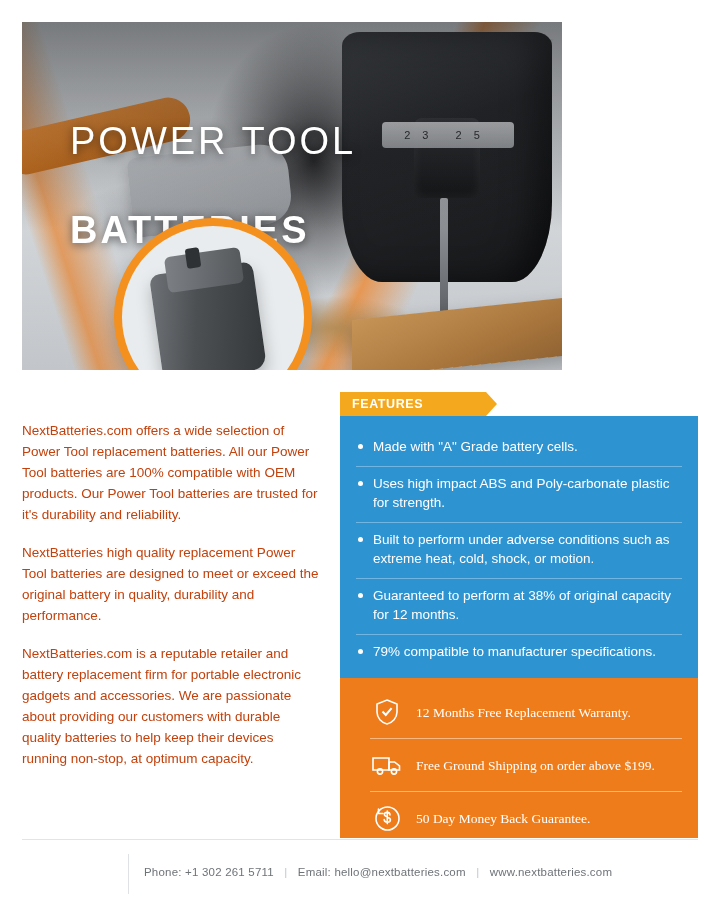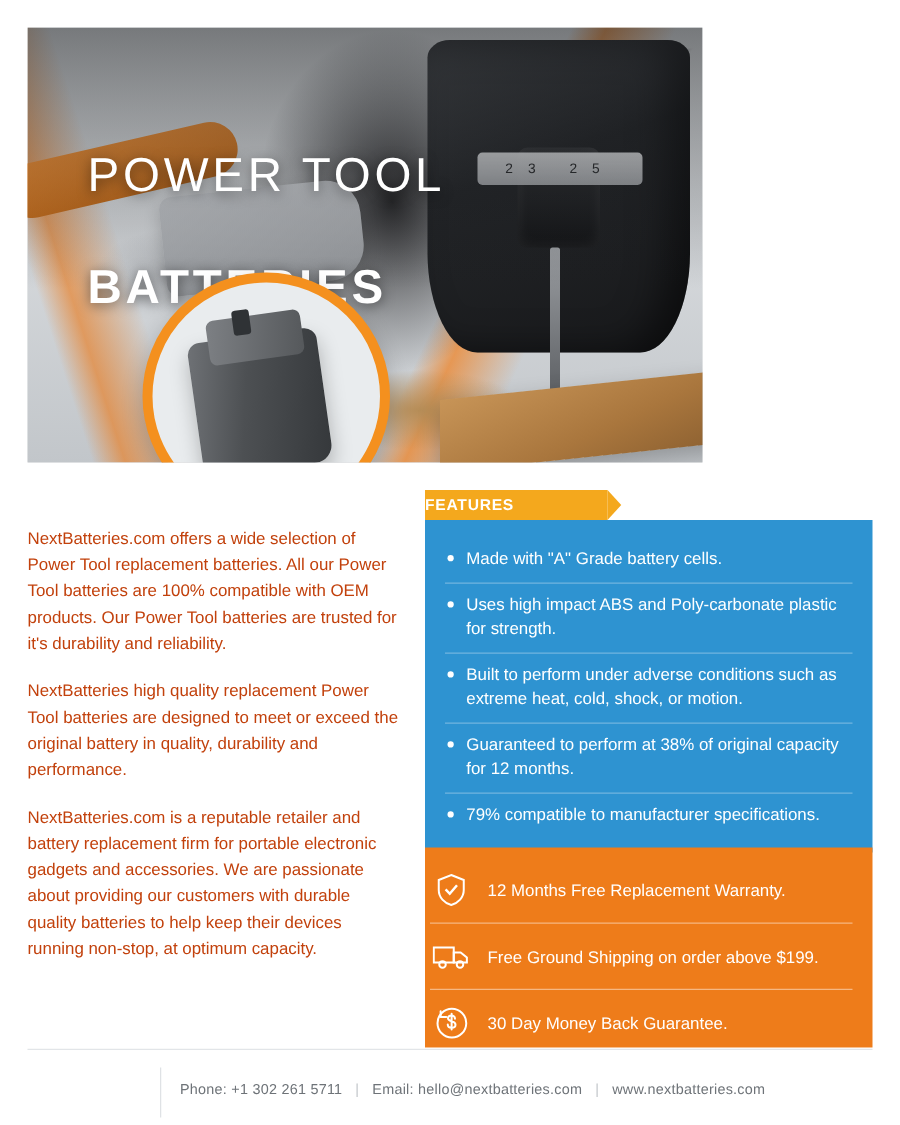--- a/index.html
+++ b/index.html
@@ -162,20 +162,21 @@
   }
   .features-tab {
     position: relative;
     width: 146px; height: 24px;
     background: #f4a81d;
     color: #ffffff;
     font-size: 12.5px;
     font-weight: 700;
     letter-spacing: .6px;
     line-height: 24px;
+    padding-left: 12px;
   }
   .features-tab:after {
     content: "";
     position: absolute; right: -11px; top: 0;
     border-top: 12px solid transparent;
     border-bottom: 12px solid transparent;
     border-left: 11px solid #f4a81d;
   }
   .features-box {
     background: #2e93d1;
@@ -198,21 +199,22 @@
     background: #ffffff;
     margin: 7px 10px 0 2px;
   }
 
   
   .offers {
     position: absolute;
     left: 318px; top: 286px;
     width: 358px;
     background: #ee7c1a;
-    padding: 8px 16px 10px 4px;
+    padding: 8px 16px 10px 30px;
+    font-family: Liberation Serif, serif;
   }
   .offer-item {
     display: flex;
     align-items: center;
     color: #ffffff;
     font-size: 13.5px;
     line-height: 19px;
     padding: 11px 0 11px 0;
     border-bottom: 1px solid rgba(255,255,255,.45);
   }
@@ -349,21 +351,21 @@
         <span>Free Ground Shipping on order above $199.</span>
       </div>
       <div class="offer-item">
         <span class="offer-icon">
           <svg width="27" height="27" viewBox="0 0 27 27" fill="none" stroke="#ffffff" stroke-width="1.6">
             <circle cx="13.5" cy="13.5" r="11.5"></circle>
             <path d="M4.5 8.5 L4.5 4 M4.5 8.5 L9 8.5" stroke-linecap="round"></path>
             <path d="M16 10 C16 8.3 14.5 7.4 13.2 7.4 C11.6 7.4 10.4 8.3 10.4 9.6 C10.4 12.6 16.4 11.4 16.4 14.7 C16.4 16.2 15.1 17.2 13.3 17.2 C11.6 17.2 10.2 16.2 10.2 14.6 M13.3 6 V18.6" stroke-linecap="round"></path>
           </svg>
         </span>
-        <span>30 Day Money Back Guarantee.</span>
+        <span>50 Day Money Back Guarantee.</span>
       </div>
     </div>
 
   </div>
 
   <div class="footer">
     <div class="footer-rule"></div>
     <div class="footer-divider"></div>
     <div class="footer-contact">
       <span>Phone: +1 302 261 5711</span>

